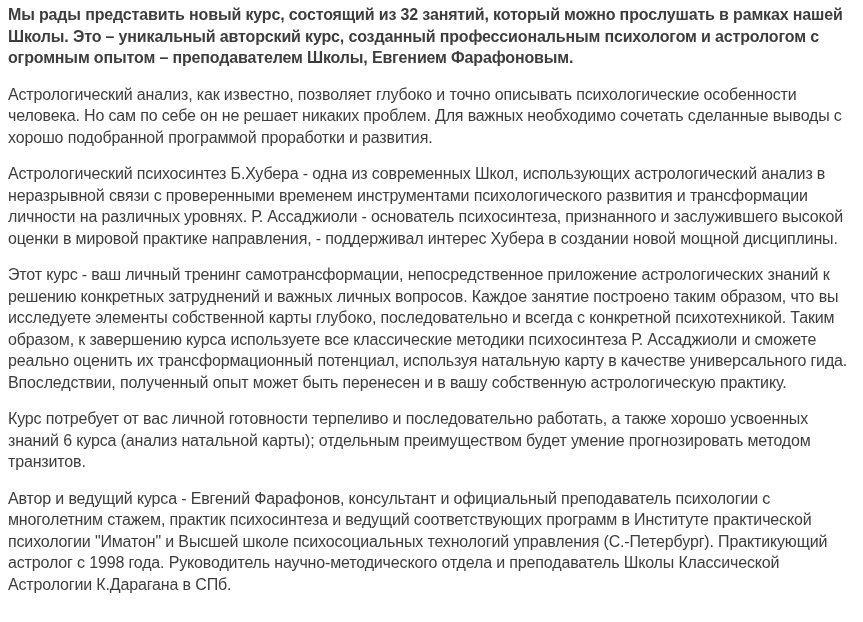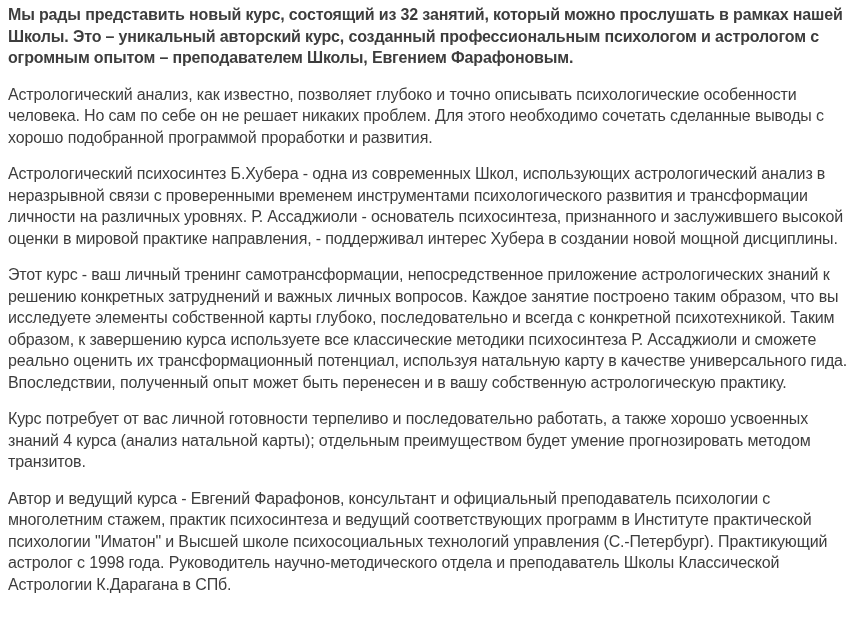--- a/index.html
+++ b/index.html
@@ -33,24 +33,24 @@
 </head>
 <body>
 
 <div class="page">
   <div class="article">
 
     <p class="bold">
       <span>Мы рады представить новый курс, состоящий из 32 занятий, который можно прослушать в рамках нашей Школы. Это – уникальный авторский курс, созданный профессиональным психологом и астрологом с огромным опытом – преподавателем Школы, Евгением Фарафоновым.</span><br>
     </p>
 
-    <p>Астрологический анализ, как известно, позволяет глубоко и точно описывать психологические особенности человека. Но сам по себе он не решает никаких проблем. Для этого необходимо сочетать сделанные выводы с хорошо подобранной программой проработки и развития.</p>
+    <p>Астрологический анализ, как известно, позволяет глубоко и точно описывать психологические особенности человека. Но сам по себе он не решает никаких проблем. Для важных необходимо сочетать сделанные выводы с хорошо подобранной программой проработки и развития.</p>
 
     <p>Астрологический психосинтез Б.Хубера - одна из современных Школ, использующих астрологический анализ в неразрывной связи с проверенными временем инструментами психологического развития и трансформации личности на различных уровнях. Р. Ассаджиоли - основатель психосинтеза, признанного и заслужившего высокой оценки в мировой практике направления, - поддерживал интерес Хубера в создании новой мощной дисциплины.</p>
 
     <p>Этот курс - ваш личный тренинг самотрансформации, непосредственное приложение астрологических знаний к решению конкретных затруднений и важных личных вопросов. Каждое занятие построено таким образом, что вы исследуете элементы собственной карты глубоко, последовательно и всегда с конкретной психотехникой. Таким образом, к завершению курса используете все классические методики психосинтеза Р. Ассаджиоли и сможете реально оценить их трансформационный потенциал, используя натальную карту в качестве универсального гида. Впоследствии, полученный опыт может быть перенесен и в вашу собственную астрологическую практику.</p>
 
-    <p>Курс потребует от вас личной  готовности терпеливо и последовательно работать, а также хорошо усвоенных знаний 4 курса (анализ натальной карты); отдельным преимуществом будет умение прогнозировать методом транзитов.</p>
+    <p>Курс потребует от вас личной  готовности терпеливо и последовательно работать, а также хорошо усвоенных знаний 6 курса (анализ натальной карты); отдельным преимуществом будет умение прогнозировать методом транзитов.</p>
 
     <p>Автор и ведущий курса - Евгений Фарафонов, консультант и официальный преподаватель психологии с многолетним стажем, практик психосинтеза и ведущий соответствующих программ в Институте практической психологии "Иматон" и Высшей школе психосоциальных технологий управления (С.-Петербург). Практикующий астролог с 1998 года. Руководитель научно-методического отдела и преподаватель Школы Классической Астрологии К.Дарагана в СПб.</p>
 
   </div>
 </div>
 
 </body></html>

